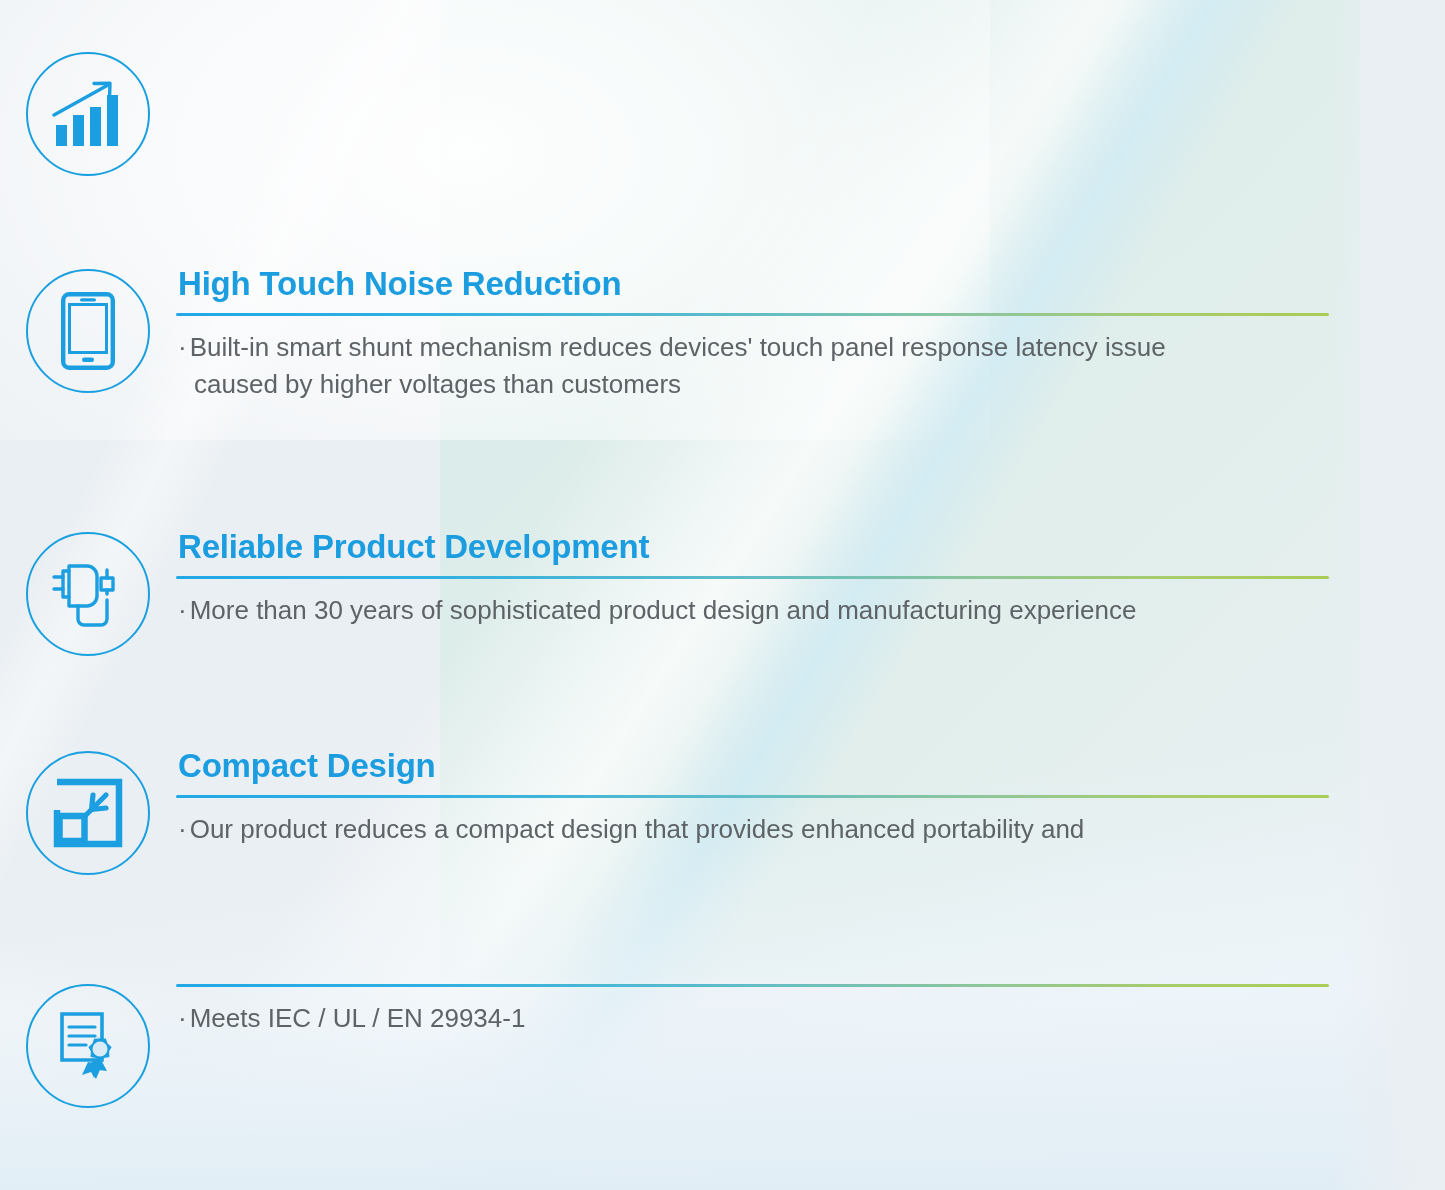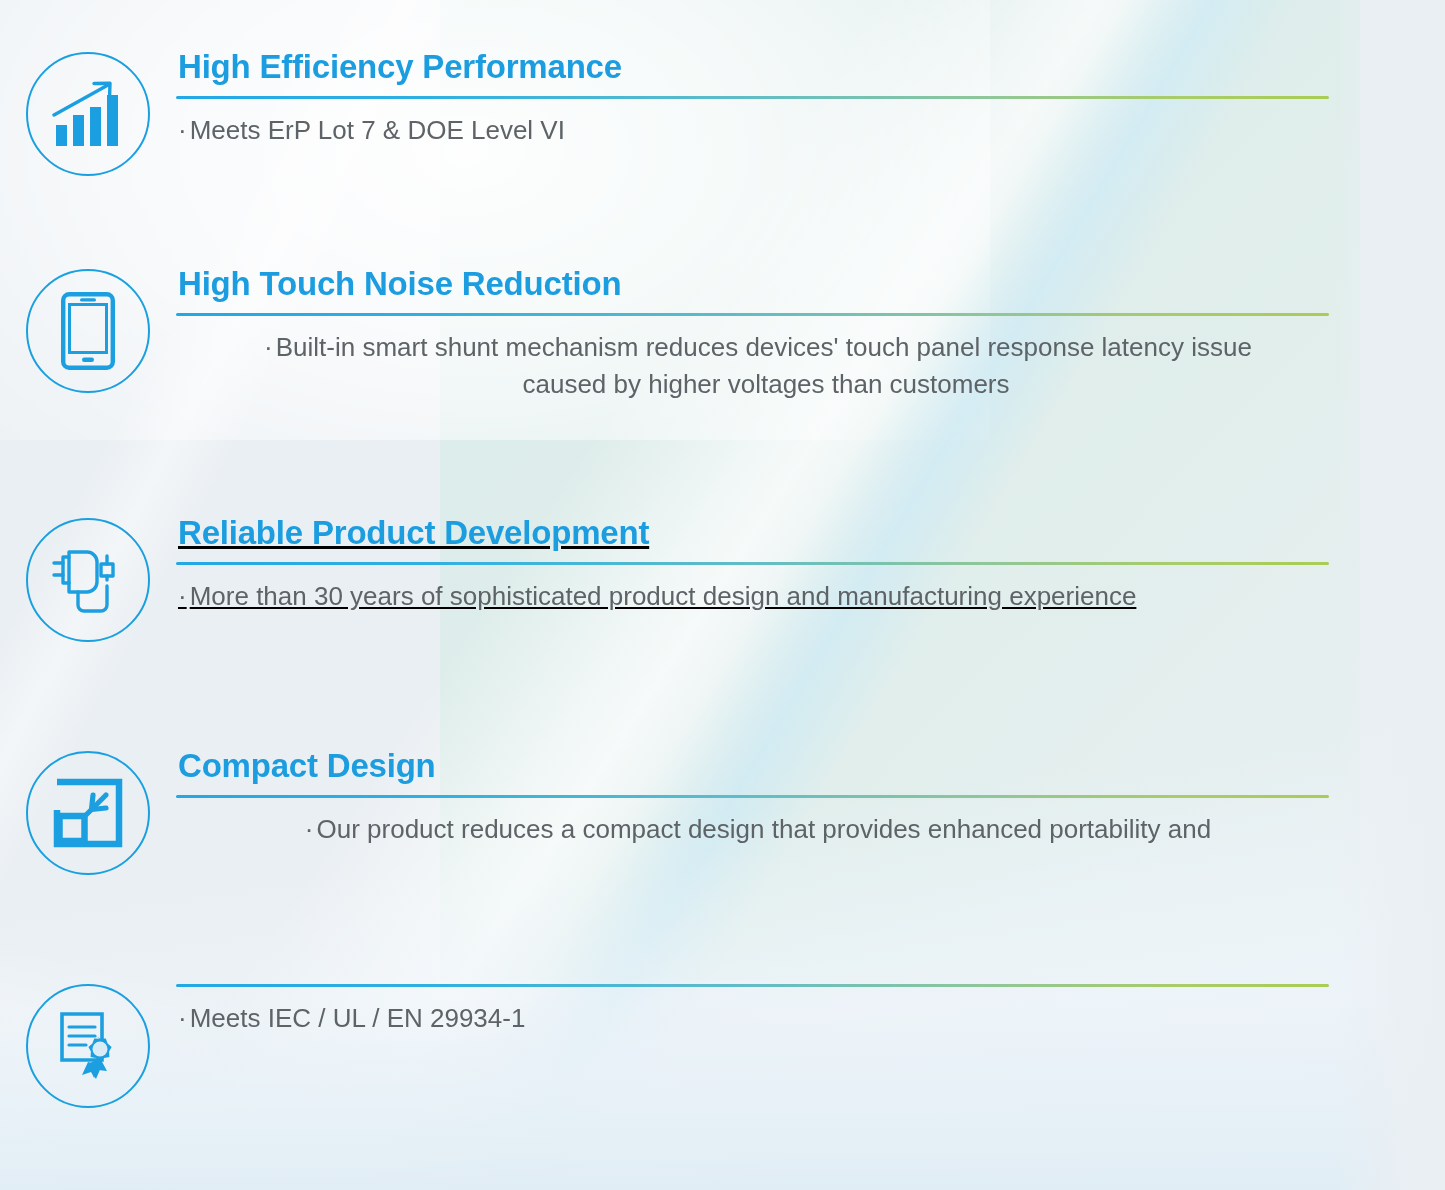--- a/index.html
+++ b/index.html
@@ -217,21 +217,20 @@
     line-height: 1.42;
     white-space: nowrap;
   }
   .feature-line .bullet {
     color: #5d6366;
     margin-right: 3px;
   }
   .feature-line.wrapped {
     white-space: normal;
     max-width: 1160px;
-    text-align: center;
   }
   .feature-line.wrapped .cont {
     display: block;
     padding-left: 16px;
   }
 </style>
 </head>
 <body>
 
 <div class="page">
@@ -254,27 +253,20 @@
           <svg width="72" height="66" viewBox="0 0 72 66" fill="none">
             <rect x="4" y="44" width="11" height="21" fill="#1b9fe0"></rect>
             <rect x="21" y="34" width="11" height="31" fill="#1b9fe0"></rect>
             <rect x="38" y="26" width="11" height="39" fill="#1b9fe0"></rect>
             <rect x="55" y="14" width="11" height="51" fill="#1b9fe0"></rect>
             <path d="M2 34 L56 4" stroke="#1b9fe0" stroke-width="3.4" stroke-linecap="round"></path>
             <path d="M42 2.5 L58 2.2 L57.5 18" stroke="#1b9fe0" stroke-width="3.4" stroke-linecap="round" stroke-linejoin="round" fill="none"></path>
           </svg>
         </div>
       </div>
-      <div class="feature-body">
-        <div class="feature-title">High Efficiency Performance</div>
-        <div class="feature-rule"></div>
-        <div class="feature-lines">
-          <div class="feature-line"><span class="bullet">·</span><span>Meets ErP Lot 7 &amp; DOE Level VI</span></div>
-        </div>
-      </div>
     </div>
 
     <div class="feature-row" style="top:265px;">
       <div class="icon-wrap">
         <div class="icon-circle">
           <svg width="54" height="78" viewBox="0 0 54 78" fill="none">
             <rect x="2.2" y="2.2" width="49.6" height="73.6" rx="6" ry="6" stroke="#1b9fe0" stroke-width="4.4" fill="none"></rect>
             <rect x="8.5" y="12.5" width="37" height="48" fill="none" stroke="#1b9fe0" stroke-width="3"></rect>
             <rect x="19" y="6.2" width="16" height="3.4" rx="1.7" fill="#1b9fe0"></rect>
             <rect x="21" y="65.5" width="12" height="4.4" rx="2.2" fill="#1b9fe0"></rect>
@@ -283,21 +275,21 @@
       </div>
       <div class="feature-body">
         <div class="feature-title">High Touch Noise Reduction</div>
         <div class="feature-rule"></div>
         <div class="feature-lines">
           <div class="feature-line wrapped"><span class="bullet">·</span><span>Built-in smart shunt mechanism reduces devices' touch panel response latency issue</span><span class="cont">caused by higher voltages than customers</span></div>
         </div>
       </div>
     </div>
 
-    <div class="feature-row" style="top:514px;text-decoration:underline;">
+    <div class="feature-row" style="top:528px;">
       <div class="icon-wrap">
         <div class="icon-circle">
           <svg width="82" height="74" viewBox="0 0 82 74" fill="none" stroke="#1b9fe0" stroke-width="3.4" stroke-linecap="round" stroke-linejoin="round">
             <path d="M22 9 h18 a10 10 0 0 1 10 10 v20 a10 10 0 0 1 -10 10 h-18 z" fill="none"></path>
             <path d="M22 14 h-6 v26 h6"></path>
             <path d="M16 20 h-9 M16 32 h-9"></path>
             <path d="M31 49 v13 a6 6 0 0 0 6 6 h17 a6 6 0 0 0 6 -6 v-19" fill="none"></path>
             <rect x="54" y="21" width="12" height="12" fill="none"></rect>
             <path d="M60 21 v-8 M60 33 v4"></path>
           </svg>

